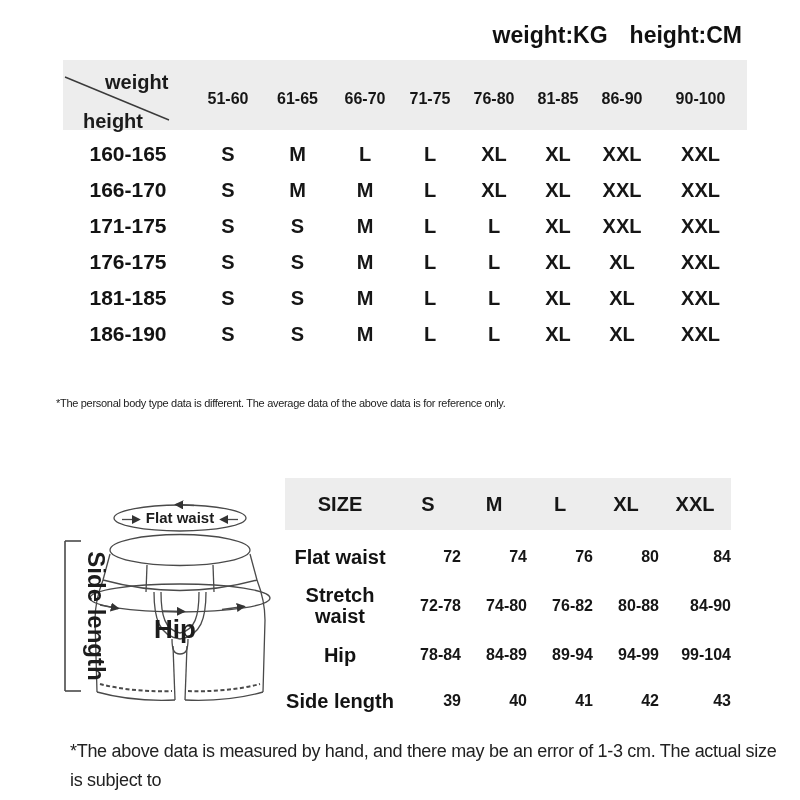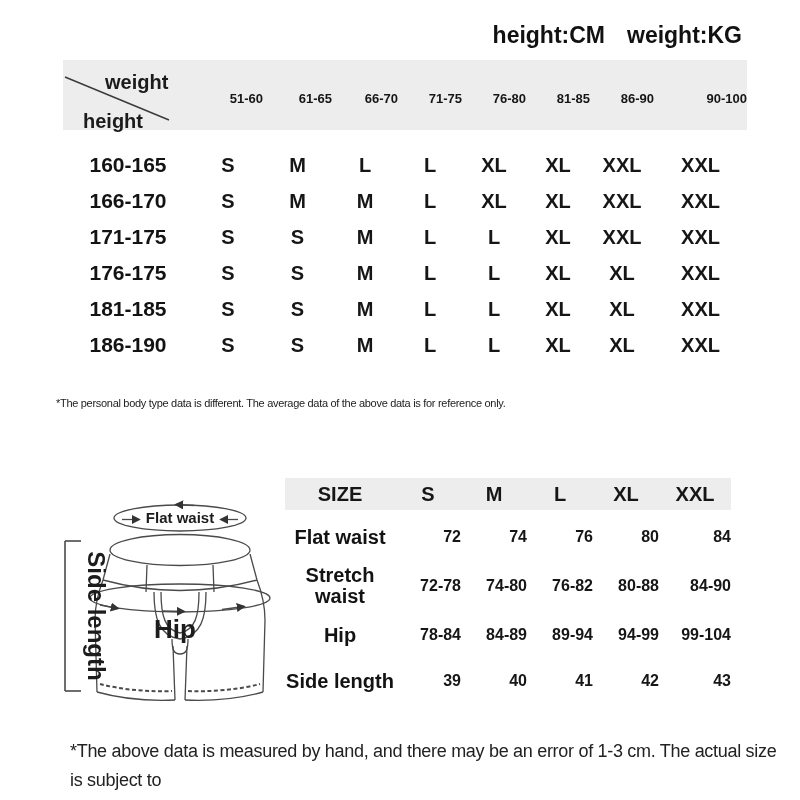--- a/index.html
+++ b/index.html
@@ -23,47 +23,47 @@
   
   .t1 { left:63px; top:60px; width:684px; }
   .t1-head {
     display:grid;
     grid-template-columns:130px 70px 69px 66px 64px 64px 64px 64px 1fr;
     background:#ededed;
     height:70px;
     align-items:center;
   }
   .t1-head .hcell {
-    text-align:right; font-size:13px; font-weight:600; color:#161616;
+    text-align:center; font-size:16px; font-weight:600; color:#161616;
   }
   .corner { position:relative; height:70px;margin-top:7px; }
   .corner svg { position:absolute; left:0; top:0; }
   .corner .w { position:absolute; top:4px; left:42px; font-size:20px; font-weight:600; }
   .corner .h { position:absolute; bottom:4px; left:20px; font-size:20px; font-weight:600; }
-  .t1-body { margin-top:17px; }
+  .t1-body { margin-top:6px; }
   .t1-row {
     display:grid;
     grid-template-columns:130px 70px 69px 66px 64px 64px 64px 64px 1fr;
     height:36px; align-items:center;
   }
   .t1-row .rh { text-align:center; font-size:21px; font-weight:600; color:#131313; }
   .t1-row .cell { text-align:center; font-size:20px; font-weight:600; color:#161616; }
 
   .note1 {
     left:56px; top:397px; width:740px;
     font-size:11px; font-weight:500; letter-spacing:-0.3px;
     color:#222; white-space:nowrap;
   }
 
   
   .t2 { left:285px; top:478px; width:446px; }
   .t2-head {
     display:grid;
     grid-template-columns:110px 66px 66px 66px 66px 1fr;
-    background:#ededed; height:32px; align-items:center;
+    background:#ededed; height:52px; align-items:center;
     font-size:20px; font-weight:600; color:#161616;
   }
   .t2-head .hcell { text-align:center; }
   .t2-body { margin-top:4px; }
   .t2-row {
     display:grid;
     grid-template-columns:110px 66px 66px 66px 66px 1fr;
     align-items:center;
   }
   .t2-row.r0 { height:46px; } .t2-row.r1 { height:52px; }
@@ -80,22 +80,22 @@
   }
 
   
   .diagram { left:42px; top:478px; width:240px; height:240px; }
   .diagram svg text { font-family:"Liberation Sans", sans-serif; fill:#1c1c1c; }
 </style>
 </head>
 <body>
 
 <div class="abs units">
+  <span>weight:KG</span>
   <span>height:CM</span>
-  <span>weight:KG</span>
 </div>
 
 <div class="abs t1">
   <div class="t1-head">
     <div class="corner">
       <svg width="130" height="70" viewBox="0 0 130 70">
         <line x1="2" y1="10" x2="106" y2="53" stroke="#3a3a3a" stroke-width="1.4"></line>
       </svg>
       <span class="w">weight</span>
       <span class="h">height</span>

